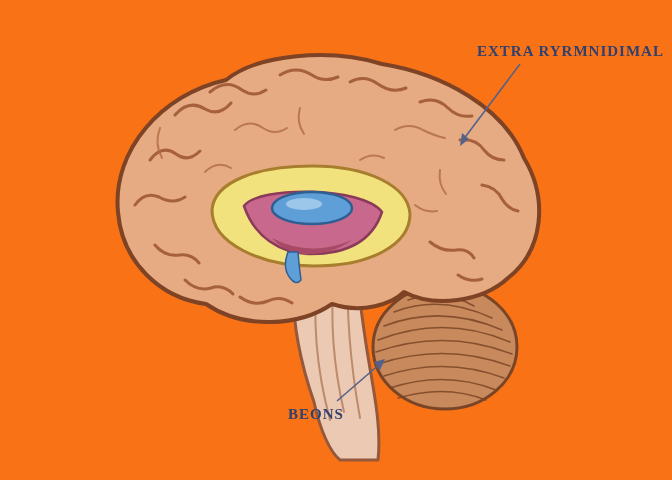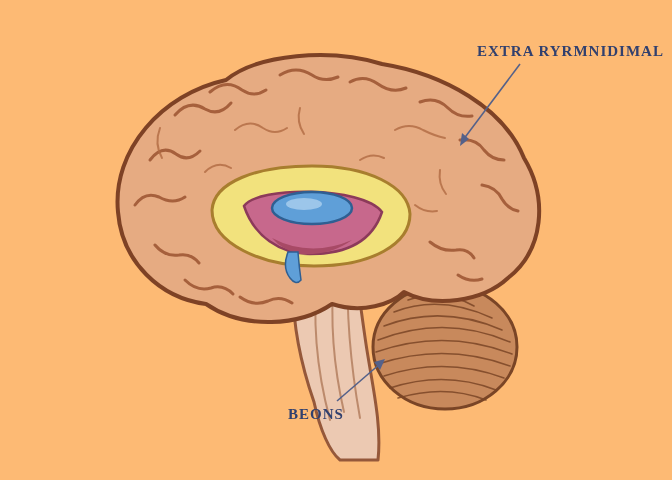--- a/index.html
+++ b/index.html
@@ -5,21 +5,21 @@
   html, body {
     margin: 0;
     padding: 0;
     background: #ffffff;
     font-family: "Liberation Serif", serif;
   }
   .stage {
     position: relative;
     width: 672px;
     height: 480px;
-    background: #fdba74;
+    background: #f97316;
     overflow: hidden;
   }
   svg { display: block; }
   .sulci  { fill: none; stroke: #9a5230; stroke-width: 3; stroke-linecap: round; opacity: 0.85; }
   .sulci2 { fill: none; stroke: #b06a42; stroke-width: 2; stroke-linecap: round; opacity: 0.8; }
   .cbl-line { fill: none; stroke: #7a4526; stroke-width: 1.6; stroke-linecap: round; opacity: 0.85; }
   .stem-line { fill: none; stroke: #b07a5a; stroke-width: 2; stroke-linecap: round; opacity: 0.8; }
   .label-text {
     font-family: "Liberation Serif", serif;
     font-size: 15px;

